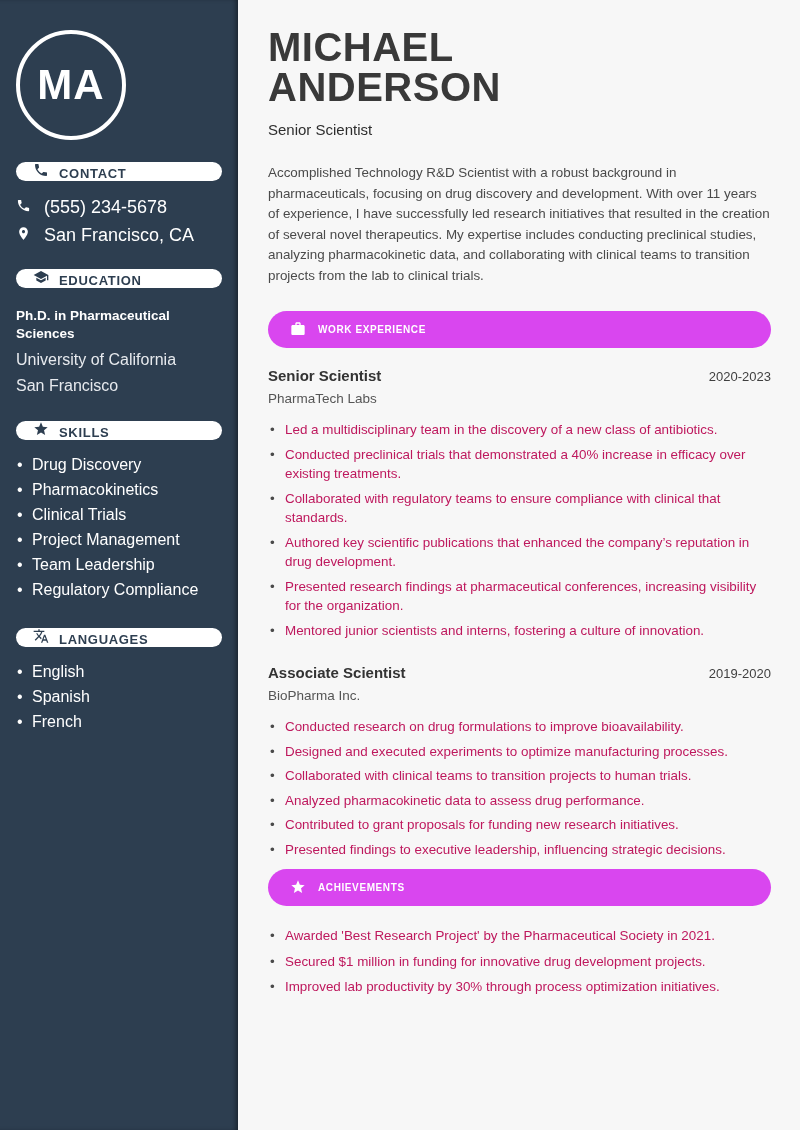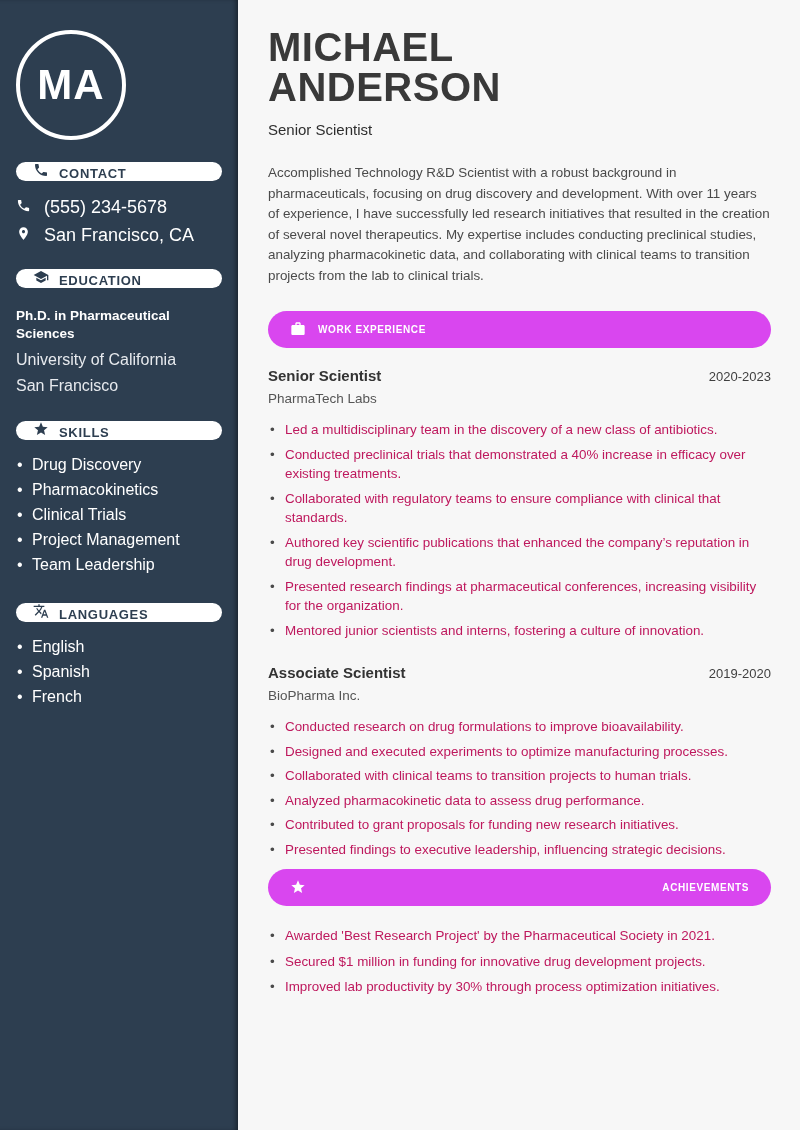--- a/index.html
+++ b/index.html
@@ -67,21 +67,21 @@
 
   .dark-pill {
     background: #d946ef; color: #fff;
     height: 37px; border-radius: 19px;
     display: flex; align-items: center; gap: 12px;
     padding: 0 22px;
     font-size: 10px; font-weight: 700; letter-spacing: 0.6px;
   }
   .dark-pill svg { width: 16px; height: 16px; flex: none; }
   .pill-work { margin-top: 25px; }
-  .pill-achievements { margin-top: 10px; justify-content: space-between; }
+  .pill-achievements { margin-top: 10px; }
 
   .job { margin-top: 19px; }
   .job + .job { margin-top: 24px; }
   .job-head { display: flex; justify-content: space-between; align-items: baseline; }
   .job-title { font-size: 15px; font-weight: 700; color: #333; }
   .job-dates { font-size: 13px; color: #3f3f3f; }
   .job-company { margin-top: 7px; font-size: 13.5px; color: #555; }
 
   .bullets { margin: 14px 0 0; padding: 0; list-style: none; }
   .bullets li {
@@ -154,20 +154,21 @@
     </span>
     <span>SKILLS</span>
   </div>
 
   <ul class="dot-list">
     <li>Drug Discovery</li>
     <li>Pharmacokinetics</li>
     <li>Clinical Trials</li>
     <li>Project Management</li>
     <li>Team Leadership</li>
+    <li>Regulatory Compliance</li>
   </ul>
 
   <div class="side-pill pill-languages">
     <span>
       <svg viewBox="0 0 24 24" fill="currentColor">
           <path d="m12.87 15.07-2.54-2.51.03-.03c1.74-1.94 2.98-4.17 3.71-6.53H17V4h-7V2H8v2H1v1.99h11.17C11.5 7.92 10.44 9.75 9 11.35 8.07 10.32 7.3 9.19 6.69 8h-2c.73 1.63 1.73 3.17 2.98 4.56l-5.09 5.02L4 19l5-5 3.11 3.11.76-2.04zM18.5 10h-2L12 22h2l1.12-3h4.75L21 22h2l-4.5-12zm-2.62 7 1.62-4.33L19.12 17h-3.24z"></path>
         </svg>
     </span>
     <span>LANGUAGES</span>
   </div>

